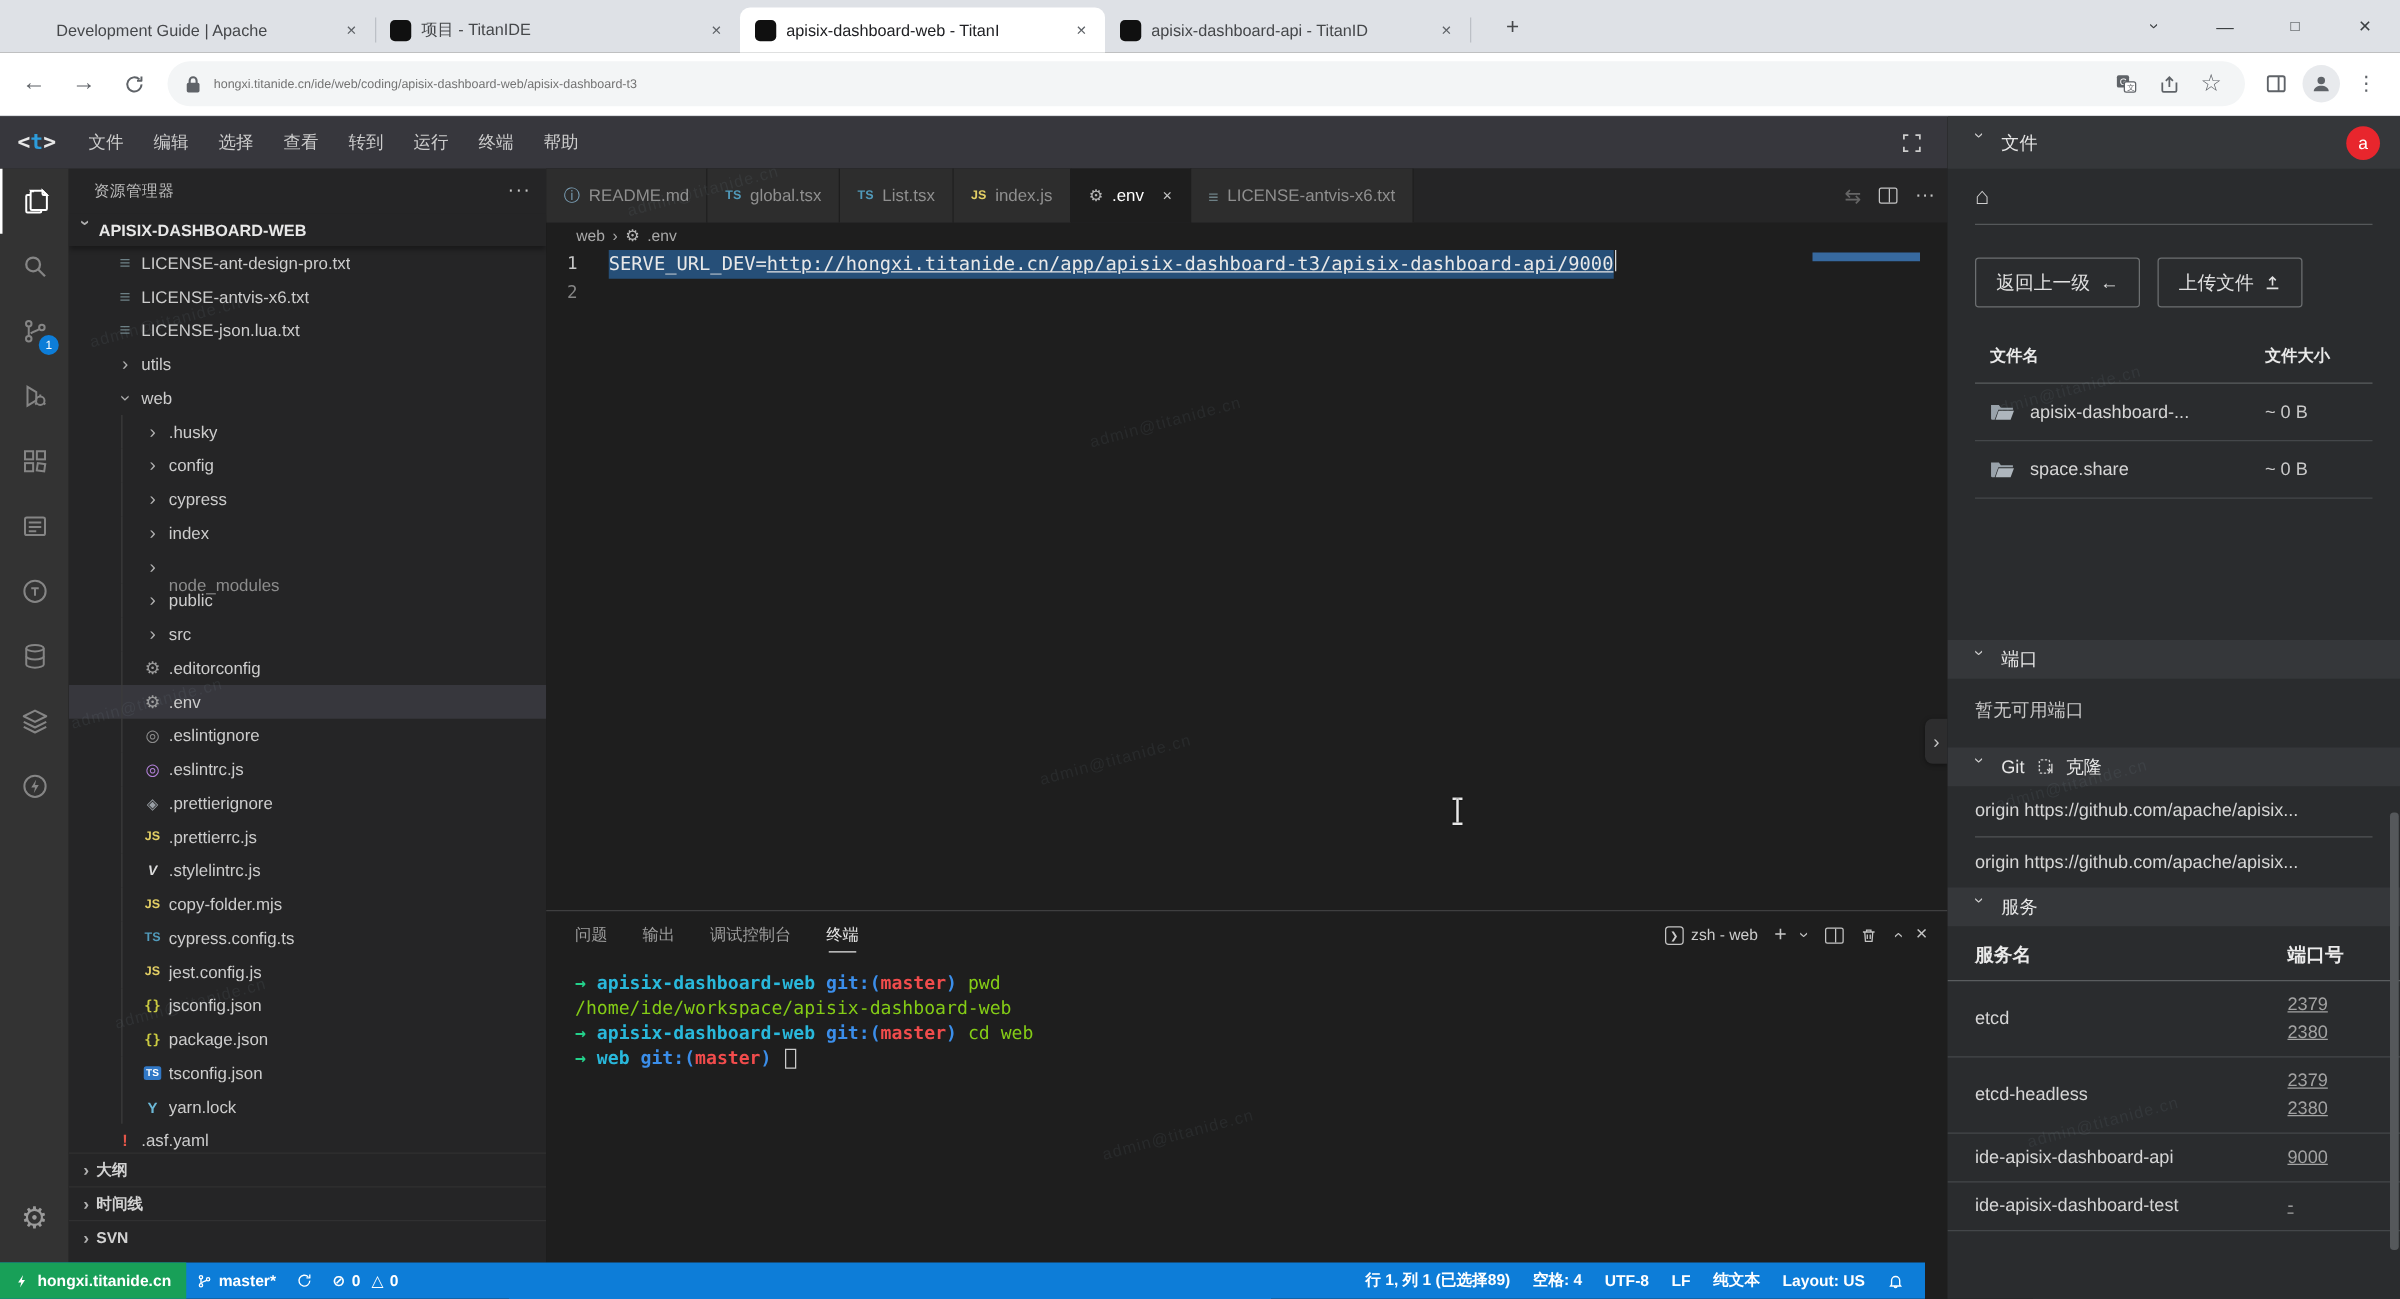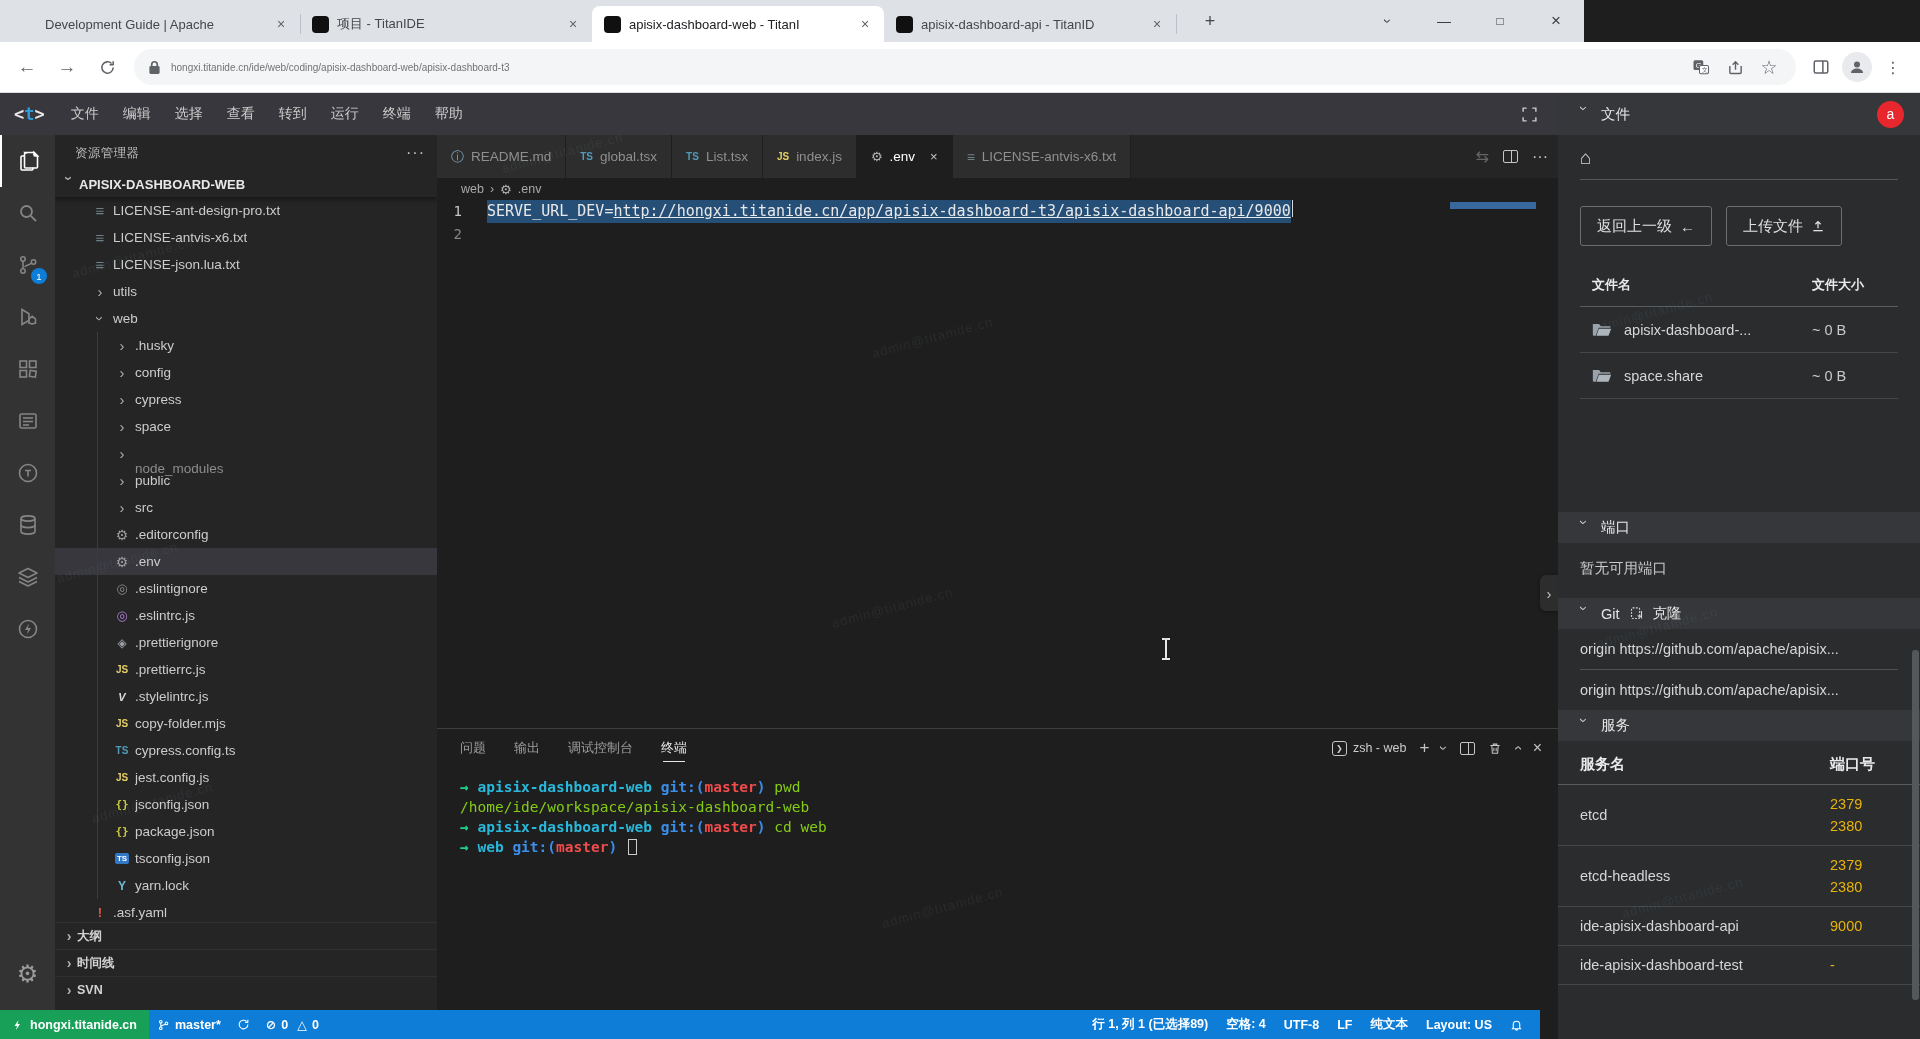--- a/index.html
+++ b/index.html
@@ -2,21 +2,21 @@
 <html><head>
 <meta charset="utf-8">
 <style>
   * { margin:0; padding:0; box-sizing:border-box; }
   html,body { width:1920px; height:1039px; overflow:hidden; background:#1e1e1e;
     font-family:"Liberation Sans","DejaVu Sans",sans-serif; }
   .mono { font-family:"DejaVu Sans Mono",monospace; }
   svg { display:block; }
 
   
-  #browser-tabs { position:absolute; left:0; top:0; width:1584px; height:42px; background:#dee1e6; }
+  #browser-tabs { position:absolute; left:0; top:0; width:1920px; height:42px; background:#dee1e6; }
   .btabs-row { position:absolute; left:8px; top:6px; height:36px; display:flex; align-items:stretch; }
   .btab { width:292px; display:flex; align-items:center; gap:8px; padding:0 10px 0 12px;
     border-radius:8px 8px 0 0; color:#45474a; font-size:13px; position:relative; }
   .btab .btitle { flex:1; white-space:nowrap; overflow:hidden; }
   .btab .bclose { color:#5f6368; font-size:14px; width:18px; height:18px; display:flex; align-items:center; justify-content:center; border-radius:50%; }
   .btab.active { background:#ffffff; color:#202124; }
   .btab:not(.active)::after { content:""; position:absolute; right:-1px; top:8px; bottom:8px; width:1px; background:#9aa0a6; opacity:.5; }
   .fav { width:17px; height:17px; flex:none; display:flex; align-items:center; justify-content:center; }
   .fav.titanide { background:#101010; border-radius:4px; color:#fff; font-family:"DejaVu Sans Mono",monospace; font-size:8px; font-weight:bold; }
   .fav.apisix { color:#e0282e; font-size:15px; line-height:1; }
@@ -158,21 +158,21 @@
   .ftable-head .c2 { margin-left:auto; width:86px; }
   .frow { display:flex; align-items:center; height:46px; border-bottom:1px solid #44474a; padding-left:12px; font-size:14.5px; color:#d6d6d6; }
   .frow .c2 { margin-left:auto; width:86px; color:#c9c9c9; }
   .frow .fname { margin-left:12px; white-space:nowrap; overflow:hidden; }
   .ports-empty { padding:16px 22px 20px; font-size:14.5px; color:#c8c8c8; }
   .git-row { padding:12px 0; margin:0 22px; font-size:14.5px; color:#d6d6d6; border-bottom:1px solid #505355; white-space:nowrap; overflow:hidden; }
   .git-row:last-child { border-bottom:none; }
   .stable-head { display:flex; font-weight:bold; font-size:15px; color:#eaeaea; padding:14px 22px 10px; border-bottom:1px solid #5a5d5f; }
   .stable-head .c2 { margin-left:auto; width:68px; }
   .srow { display:flex; align-items:center; padding:8px 22px; border-bottom:1px solid #44474a; font-size:14.5px; color:#d6d6d6; }
-  .srow .ports { margin-left:auto; width:68px; white-space:pre-line; line-height:22px; color:#eab308; }
+  .srow .ports { margin-left:auto; width:68px; white-space:pre-line; line-height:22px; color:#a3a3a3;text-decoration:underline; }
   .rp-scrollthumb { position:absolute; right:1px; top:557px; width:7px; height:350px; background:#55585b; border-radius:3px; }
 
   
   .wm { position:absolute; color:rgba(170,190,210,.08); font-size:13px; letter-spacing:1px; transform:rotate(-15deg); pointer-events:none; z-index:40; white-space:nowrap; }
 </style>
 </head>
 <body>
 
 <div id="browser-tabs">
   <div class="btabs-row">
@@ -414,21 +414,21 @@
         <span class="tlabel">config</span>
       </div>
 
       <div class="trow d2">
         <span class="slot chev-c"></span>
         <span class="tlabel">cypress</span>
       </div>
 
       <div class="trow d2">
         <span class="slot chev-c"></span>
-        <span class="tlabel">space</span>
+        <span class="tlabel">index</span>
       </div>
 
       <div class="trow d2 dim">
         <span class="slot chev-c"></span>
         <span class="tlabel">node_modules</span>
       </div>
 
       <div class="trow d2">
         <span class="slot chev-c"></span>
         <span class="tlabel">public</span>

